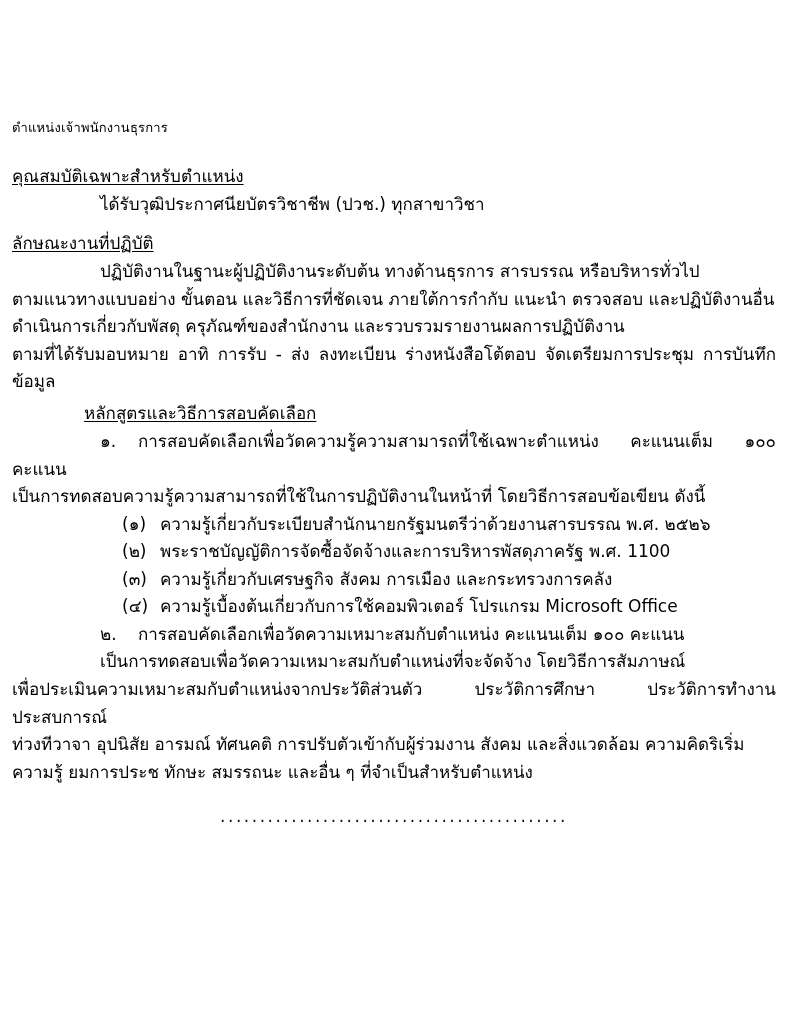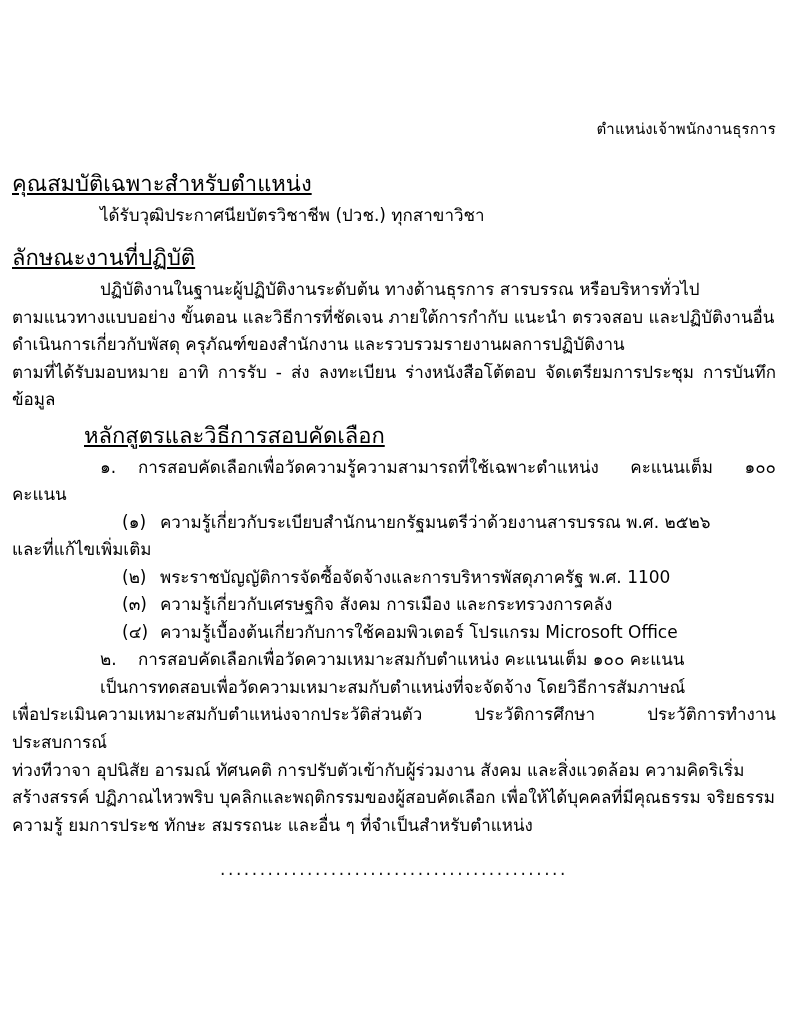--- a/index.html
+++ b/index.html
@@ -16,28 +16,28 @@
     overflow: hidden;
   }
   .page {
     width: 800px;
     height: 1017px;
     box-sizing: border-box;
     padding: 118px 24px 0 12px;
     position: relative;
   }
   .doc-title {
-    text-align: right;
-    font-size: 15px;
+    text-align: left;
+    font-size: 13px;
     line-height: 1.5;
     margin: 0 0 26px 0;
     letter-spacing: 0.2px;
   }
   .heading {
-    font-size: 22px;
+    font-size: 17px;
     line-height: 1.5;
     text-decoration: underline;
     text-underline-offset: 2px;
     margin: 0 0 2px 0;
     display: block;
   }
   .heading.h-indent {
     margin-left: 72px;
   }
   .para {
@@ -117,43 +117,42 @@
   <p class="para">ดำเนินการเกี่ยวกับพัสดุ ครุภัณฑ์ของสำนักงาน และรวบรวมรายงานผลการปฏิบัติงาน</p>
   <p class="para">ตามที่ได้รับมอบหมาย อาทิ การรับ - ส่ง ลงทะเบียน ร่างหนังสือโต้ตอบ จัดเตรียมการประชุม การบันทึกข้อมูล</p>
 
   <div class="blockgap"></div>
 
   <div class="heading h-indent">หลักสูตรและวิธีการสอบคัดเลือก</div>
 
   <p class="numbered">
     <span class="num">๑.</span><span>การสอบคัดเลือกเพื่อวัดความรู้ความสามารถที่ใช้เฉพาะตำแหน่ง คะแนนเต็ม ๑๐๐ คะแนน</span>
   </p>
+  <p class="para">เป็นการทดสอบความรู้ความสามารถที่ใช้ในการปฏิบัติงานในหน้าที่ โดยวิธีการสอบข้อเขียน ดังนี้</p>
 
   <p class="list-item wrap-full">
     <span class="marker">(๑)</span><span>ความรู้เกี่ยวกับระเบียบสำนักนายกรัฐมนตรีว่าด้วยงานสารบรรณ พ.ศ. ๒๕๒๖</span>
   </p>
-  <p class="para">และที่แก้ไขเพิ่มเติม</p>
 
   <p class="list-item wrap-full">
     <span class="marker">(๒)</span><span>พระราชบัญญัติการจัดซื้อจัดจ้างและการบริหารพัสดุภาครัฐ พ.ศ. 1100</span>
   </p>
 
   <p class="list-item wrap-full">
     <span class="marker">(๓)</span><span>ความรู้เกี่ยวกับเศรษฐกิจ สังคม การเมือง และกระทรวงการคลัง</span>
   </p>
 
   <p class="list-item wrap-full">
     <span class="marker">(๔)</span><span>ความรู้เบื้องต้นเกี่ยวกับการใช้คอมพิวเตอร์ โปรแกรม Microsoft Office</span>
   </p>
 
   <p class="numbered">
     <span class="num">๒.</span><span>การสอบคัดเลือกเพื่อวัดความเหมาะสมกับตำแหน่ง คะแนนเต็ม ๑๐๐ คะแนน</span>
   </p>
 
   <p class="para indent">เป็นการทดสอบเพื่อวัดความเหมาะสมกับตำแหน่งที่จะจัดจ้าง โดยวิธีการสัมภาษณ์</p>
   <p class="para">เพื่อประเมินความเหมาะสมกับตำแหน่งจากประวัติส่วนตัว ประวัติการศึกษา ประวัติการทำงาน ประสบการณ์</p>
   <p class="para">ท่วงทีวาจา อุปนิสัย อารมณ์ ทัศนคติ การปรับตัวเข้ากับผู้ร่วมงาน สังคม และสิ่งแวดล้อม ความคิดริเริ่ม</p>
-  <p class="para">สร้างสรรค์ ปฏิภาณไหวพริบ บุคลิกและพฤติกรรมของผู้สอบคัดเลือก เพื่อให้ได้บุคคลที่มีคุณธรรม จริยธรรม</p>
   <p class="para">ความรู้ ยมการประช ทักษะ สมรรถนะ และอื่น ๆ ที่จำเป็นสำหรับตำแหน่ง</p>
 
   <div class="dots">............................................</div>
 
 </div>
 
 </body></html>

